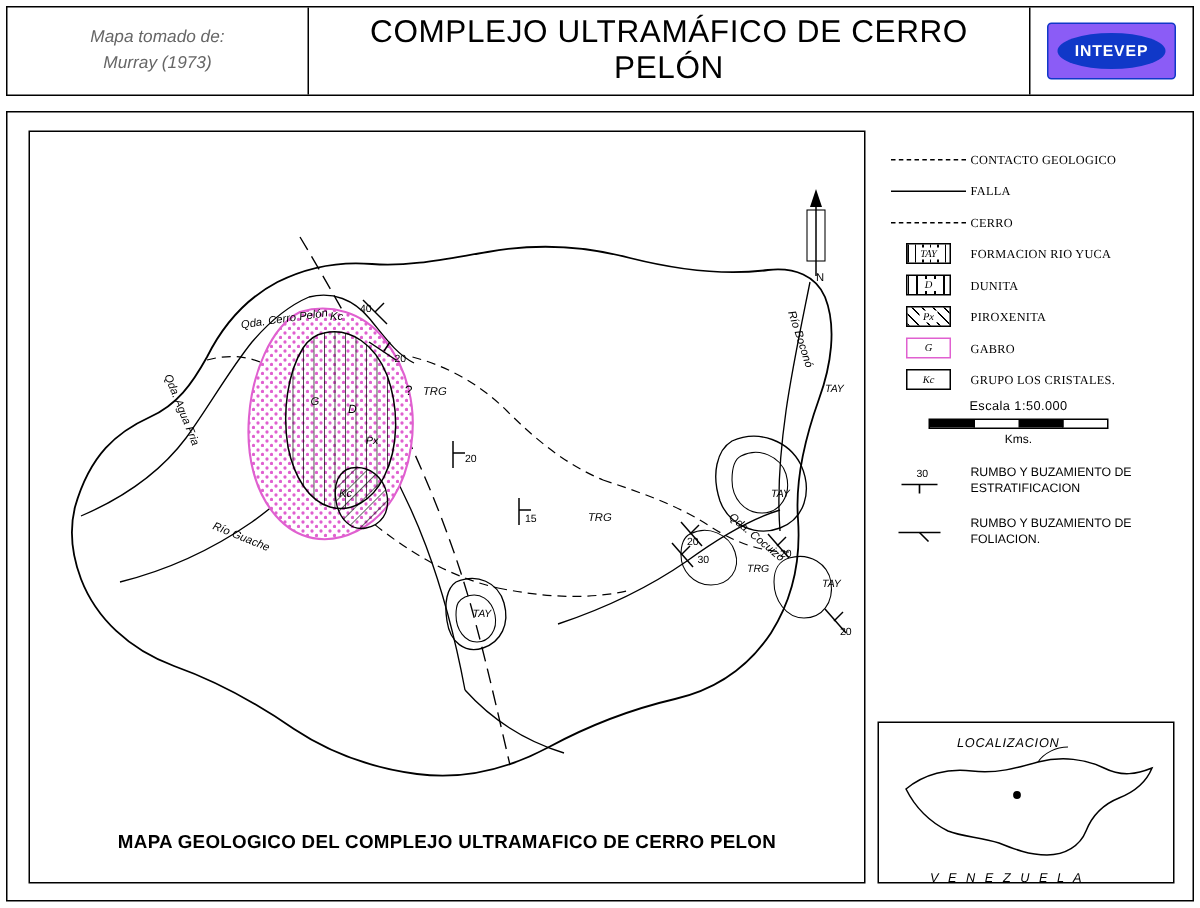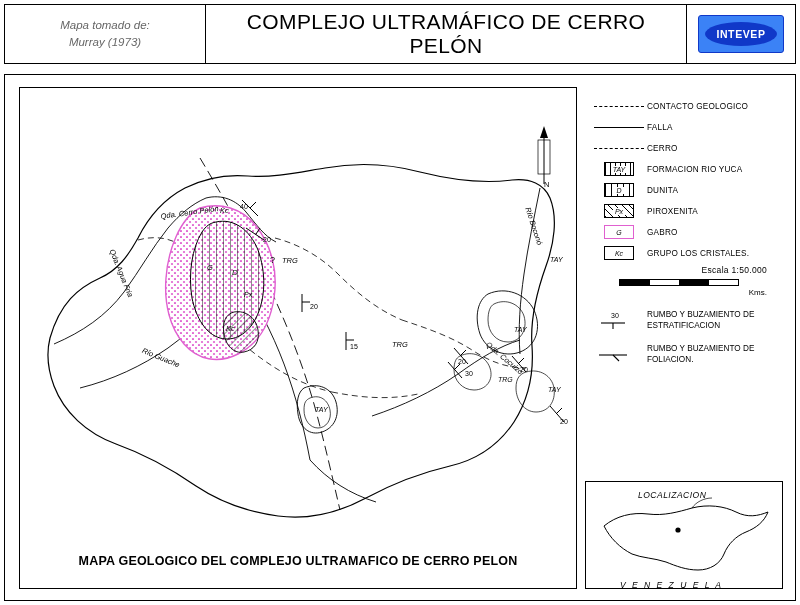--- a/index.html
+++ b/index.html
@@ -65,21 +65,21 @@
     justify-content: center;
   }
   .logo-box {
     width: 84px;
     height: 36px;
     border: 1.5px solid #1038c8;
     border-radius: 3px;
     display: flex;
     align-items: center;
     justify-content: center;
-    background: #3b82f6;
+    background: #8b5cf6;
     position: relative;
   }
   .logo-ellipse {
     width: 72px;
     height: 24px;
     border-radius: 50%;
     background: #1038c8;
     display: flex;
     align-items: center;
     justify-content: center;
@@ -135,20 +135,21 @@
     height: 390px;
     box-sizing: border-box;
     padding: 10px 6px 0 6px;
     font-size: 8.5px;
   }
   .legend-row {
     display: flex;
     align-items: center;
     height: 18px;
     margin-bottom: 3px;
+    font-family: Liberation Serif, serif;
   }
   .legend-sym {
     width: 56px;
     min-width: 56px;
     height: 16px;
     position: relative;
     display: flex;
     align-items: center;
     justify-content: center;
   }
@@ -186,21 +187,21 @@
     position: relative;
     background: #ffffff;
     padding: 0 2px;
     font-size: 7px;
     font-style: italic;
   }
   .patch.gb .patch-txt { color: #000; }
 
   
   .scale-block {
-    text-align: right;
+    text-align: center;
     width: 176px;
   }
   .scale-title { font-size: 8.5px; letter-spacing: 0.3px; }
   .scale-bar {
     margin: 4px auto 2px auto;
     width: 120px;
     height: 7px;
     border: 1px solid #000;
     box-sizing: border-box;
     display: flex;

